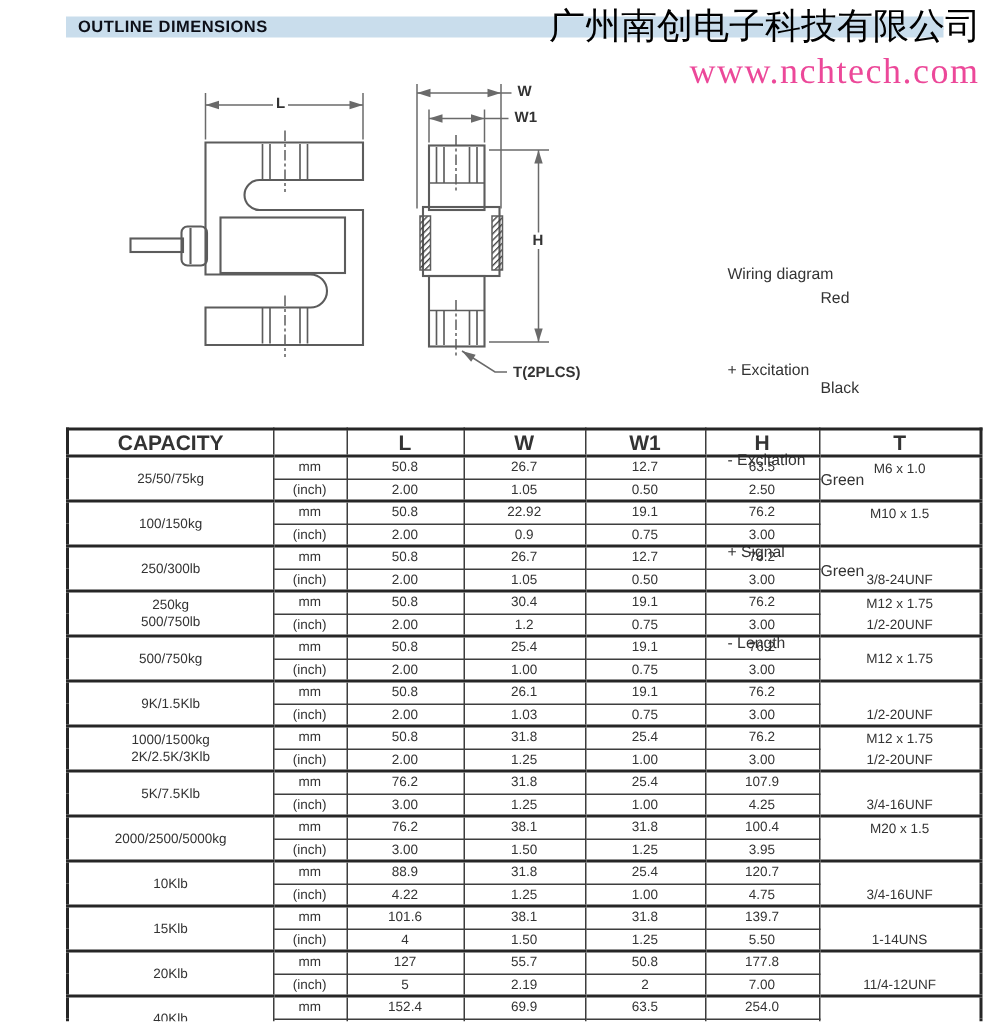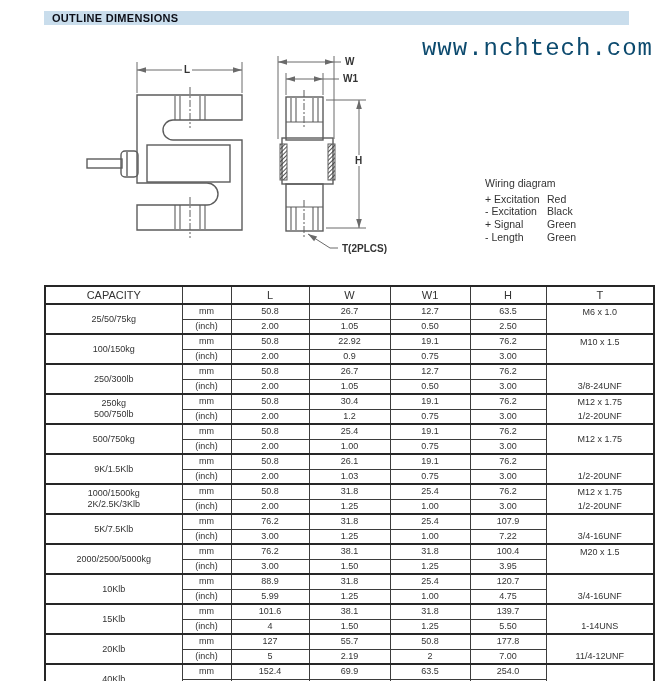--- a/index.html
+++ b/index.html
@@ -11,64 +11,65 @@
   .title-bar { position:absolute; left:44px; top:11px; width:585px; height:14px; background:#c9ddec; z-index:1; }
   .title-bar .title-text {
     display:block; padding-left:8px; font-size:11px; font-weight:bold;
     letter-spacing:.3px; color:#0d0f18; line-height:14px;
   }
   .company-cn {
     position:absolute; top:4px; right:2px; z-index:2; color:#000;
     font-family:"Liberation Serif", serif; font-size:24px; line-height:28px; white-space:nowrap;
   }
   .company-url {
-    position:absolute; top:35px; right:3px; z-index:2; color:#0c4a6e;
-    font-family:Liberation Mono, monospace; font-size:24px; letter-spacing:1px; white-space:nowrap;
+    position:absolute; top:35px; right:3px; z-index:2; color:#ec4899;
+    font-family:Liberation Serif, serif; font-size:24px; letter-spacing:1px; white-space:nowrap;
   }
   .drawing-svg { position:absolute; left:0; top:0; }
   .dim-label {
     position:absolute; font-size:10px; font-weight:bold; color:#333;
     background:#fff; padding:0 2px; white-space:nowrap; z-index:3;
   }
   .cable-note {
     position:absolute; left:376px; top:201px; font-size:10.5px; font-weight:bold;
     line-height:12.5px; color:#333; white-space:nowrap;
   }
   .wiring { position:absolute; left:485px; top:177px; font-size:10.5px; line-height:12.7px; color:#333; }
   .wiring .w-title { margin-bottom:3px; }
   .wiring .w-row { display:flex; }
-  .wiring .w-sig { width:62px; }
+  .wiring .w-sig { width:62px;margin-top:48px; }
   table.dims {
     position:absolute; left:44px; top:285px; width:609px; height:387px;
     border-collapse:collapse; table-layout:fixed; font-size:9px; color:#333;
     border:2px solid #262626;
   }
   .dims th, .dims td {
     border:1px solid #3d3d3d; text-align:center; vertical-align:middle;
     padding:0; line-height:11px; overflow:hidden;
   }
-  .dims th { height:16px; font-size:11px; font-weight:normal; border-bottom-width:2px; border-bottom-color:#262626;margin-left:20px; }
+  .dims th { height:16px; font-size:14px; font-weight:bold; border-bottom-width:2px; border-bottom-color:#262626;margin-left:20px; }
   .dims td { height:13px; }
   .dims tr.gf td { border-top-width:2px; border-top-color:#262626; }
   .cap-line { line-height:11px; }
   .t-wrap { display:flex; flex-direction:column; height:100%; min-height:28px; }
   .t-half { flex:1; display:flex; align-items:center; justify-content:center; }
   .t-center { display:flex; align-items:center; justify-content:center; height:100%; min-height:28px; }
 </style>
 </head>
 <body>
 
 <div class="page">
 
   <div class="top-rule"></div>
 
   <div class="title-bar">
     <span class="title-text">OUTLINE DIMENSIONS</span>
   </div>
 
+  <div class="company-cn">广州南创电子科技有限公司</div>
   <div class="company-url">www.nchtech.com</div>
 
   <svg class="drawing-svg" width="656" height="285" viewBox="0 0 656 285">
     <defs>
       <pattern id="hatch" width="3" height="3" patternUnits="userSpaceOnUse" patternTransform="rotate(45)">
         <line x1="0" y1="0" x2="0" y2="3" stroke="#3f3f3f" stroke-width="1.8"></line>
       </pattern>
     </defs>
 
     <g stroke="#5c5c5c" fill="none" stroke-width="1.4">
@@ -371,21 +372,21 @@
               <div class="t-half"></div>
               <div class="t-half">3/4-16UNF</div>
             </div>
           </td>
         </tr>
         <tr>
           <td>(inch)</td>
           <td>3.00</td>
           <td>1.25</td>
           <td>1.00</td>
-          <td>7.22</td>
+          <td>4.25</td>
         </tr>
         <tr class="gf">
           <td rowspan="2">
             <div class="cap-line">2000/2500/5000kg</div>
           </td>
           <td>mm</td>
           <td>76.2</td>
           <td>38.1</td>
           <td>31.8</td>
           <td>100.4</td>
@@ -414,21 +415,21 @@
           <td>120.7</td>
           <td rowspan="2">
             <div class="t-wrap">
               <div class="t-half"></div>
               <div class="t-half">3/4-16UNF</div>
             </div>
           </td>
         </tr>
         <tr>
           <td>(inch)</td>
-          <td>5.99</td>
+          <td>4.22</td>
           <td>1.25</td>
           <td>1.00</td>
           <td>4.75</td>
         </tr>
         <tr class="gf">
           <td rowspan="2">
             <div class="cap-line">15Klb</div>
           </td>
           <td>mm</td>
           <td>101.6</td>

